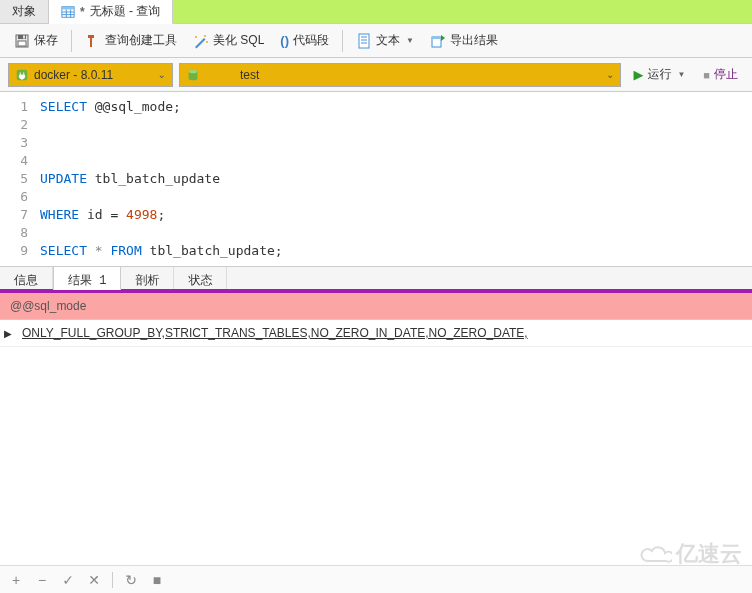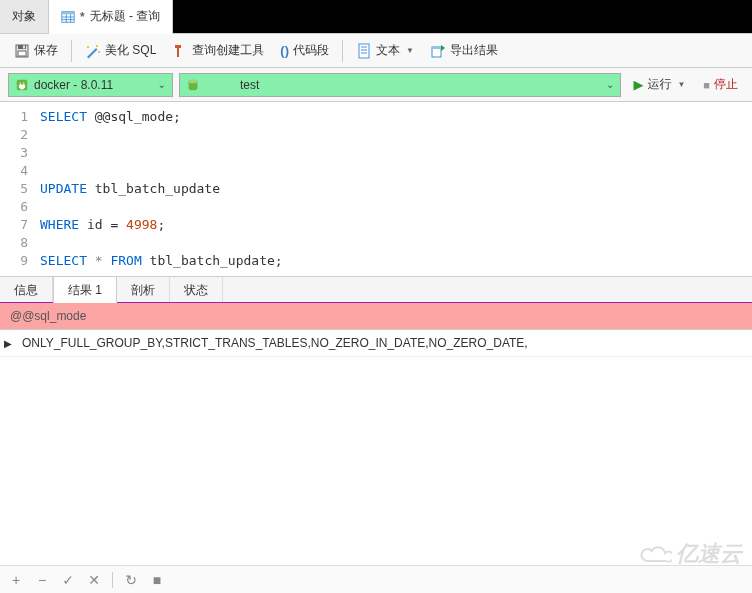--- a/index.html
+++ b/index.html
@@ -1,67 +1,67 @@
 <!DOCTYPE html>
 <html><head>
 <meta charset="utf-8">
 <style>
 * { box-sizing: border-box; margin: 0; padding: 0; }
 body { font-family: "Microsoft YaHei", Arial, sans-serif; font-size: 12px; color: #333; background: #fff; width: 752px; height: 593px; overflow: hidden; position: relative; }
 
 
-.top-tabs { display: flex; height: 34px; border-bottom: 1px solid #ccc; background: #000000; align-items: stretch; }
+.top-tabs { display: flex; height: 24px; border-bottom: 1px solid #ccc; background: #bef264; align-items: stretch; }
 .top-tab { padding: 4px 12px; border-right: 1px solid #ccc; display: flex; align-items: center; gap: 5px; cursor: pointer; background: #e8e8e8; }
 .top-tab.active { background: #fff; border-bottom: 1px solid #fff; margin-bottom: -1px; }
 .tab-mod { color: #666; font-weight: bold; }
 .icon-table { width: 14px; height: 14px; }
 
 
 .toolbar { display: flex; align-items: center; height: 34px; padding: 0 8px; gap: 4px; border-bottom: 1px solid #ccc; background: #f8f8f8; }
 .tb-btn { display: flex; align-items: center; gap: 4px; padding: 3px 6px; cursor: pointer; border-radius: 2px; text-align: center; }
 .tb-sep { width: 1px; height: 22px; background: #ccc; margin: 0 3px; }
 .dropdown-arrow { font-size: 8px; color: #666; margin-left: 2px; }
 
 
 .conn-bar { display: flex; align-items: center; height: 34px; padding: 4px 8px; gap: 6px; border-bottom: 1px solid #ccc; background: #f8f8f8; }
-.conn-select { flex: 0 0 auto; height: 24px; border: 1px solid #aaa; background: #86efac; display: flex; align-items: center; padding: 0 6px; gap: 5px; }
+.conn-select { flex: 0 0 auto; height: 24px; border: 1px solid #aaa; background: #eab308; display: flex; align-items: center; padding: 0 6px; gap: 5px; }
 .conn-select.c1 { width: 165px; }
 .conn-select.c2 { flex: 1; gap: 40px; }
 .conn-arrow { margin-left: auto; font-size: 10px; color: #555; }
 .run-btn { display: flex; align-items: center; gap: 4px; padding: 3px 6px; cursor: pointer; }
 .play-icon { color: #2a9a2a; font-size: 13px; }
 .stop-icon { color: #999; font-size: 11px; }
-.stop-lbl { color: #b91c1c; }
+.stop-lbl { color: #701a75; }
 
 
 .editor { font-family: Consolas, monospace; font-size: 13px; padding: 6px 0 6px 0; border-bottom: 1px solid #ccc; background: #fff; }
 .line { display: flex; min-height: 18px; line-height: 18px; }
 .gutter { width: 40px; text-align: right; padding-right: 12px; color: #999; flex-shrink: 0; }
 .code { white-space: pre-wrap; word-break: break-all; padding-right: 8px; }
 .kw { color: #0066cc; margin-top: 48px; }
 .str { color: #cc3333; }
 .num { color: #c2410c; }
 .op { color: #888; }
 
 
-.res-tabs { display: flex; height: 26px; border-bottom: 1px solid #a21caf; align-items: stretch; background: #f5f5f5; }
+.res-tabs { display: flex; height: 26px; border-bottom: 4px solid #a21caf; align-items: stretch; background: #f5f5f5; font-family: Liberation Mono, monospace; }
 .res-tab { padding: 5px 14px; cursor: pointer; border-right: 1px solid #ddd; }
 .res-tab.active { background: #fff; border-top: 1px solid #ccc; border-left: 1px solid #ccc; border-right: 1px solid #ccc; border-bottom: 1px solid #fff; margin-bottom: -1px; margin-top: -1px; }
 
 
 .grid { }
 .grid-header { background: #fca5a5; border-bottom: 1px solid #ccc; padding: 6px 10px; color: #555; }
 .grid-row { display: flex; border-bottom: 1px solid #eee; padding: 6px 4px; align-items: center; }
 .row-marker { width: 12px; color: #333; font-size: 10px; }
-.cell { padding: 0 6px; color: #333; }
+.cell { padding: 0 6px; color: #333; text-decoration: underline; }
 
 
 .bottom-bar { position: absolute; bottom: 0; left: 0; right: 0; height: 28px; display: flex; align-items: center; padding: 0 8px; gap: 10px; border-top: 1px solid #ddd; background: #fafafa; color: #888; }
 .bb-btn { cursor: pointer; font-size: 14px; width: 16px; text-align: center; }
-.watermark { position: absolute; right: 10px; bottom: 24px; color: #ddd; font-size: 22px; font-weight: bold; display: flex; align-items: center; gap: 4px; font-style: italic; }
+.watermark { position: absolute; right: 10px; bottom: 24px; color: #ddd; font-size: 22px; font-weight: bold; display: flex; align-items: center; gap: 4px; }
 
 
 svg { display: block; }
 </style>
 </head>
 <body>
 
 <div class="top-tabs">
   <div class="top-tab">
     <span>对象</span>
@@ -86,32 +86,32 @@
         <rect x="2" y="2" width="12" height="12" fill="#e5e5e5" stroke="#666"></rect>
         <rect x="4" y="2" width="8" height="4" fill="#666"></rect>
         <rect x="9" y="2.5" width="2" height="3" fill="#e5e5e5"></rect>
         <rect x="4" y="8" width="8" height="5" fill="#fff" stroke="#666"></rect>
       </svg>
     <span>保存</span>
   </div>
   <div class="tb-sep"></div>
   <div class="tb-btn">
     <svg width="16" height="16" viewBox="0 0 16 16">
+        <path d="M3 2 L9 2 L9 5 L7 5 L7 14 L5 14 L5 5 L3 5 Z" fill="#c95b2a"></path>
+      </svg>
+    <span>查询创建工具</span>
+  </div>
+  <div class="tb-btn">
+    <svg width="16" height="16" viewBox="0 0 16 16">
         <path d="M2 14 L11 5 L12.5 6.5 L3.5 15.5 Z" fill="#4a90d9"></path>
         <circle cx="12" cy="3" r="1" fill="#f5a623"></circle>
         <circle cx="3" cy="4" r="1" fill="#f5a623"></circle>
         <circle cx="14" cy="9" r="1" fill="#f5a623"></circle>
       </svg>
     <span>美化 SQL</span>
-  </div>
-  <div class="tb-btn">
-    <svg width="16" height="16" viewBox="0 0 16 16">
-        <path d="M3 2 L9 2 L9 5 L7 5 L7 14 L5 14 L5 5 L3 5 Z" fill="#c95b2a"></path>
-      </svg>
-    <span>查询创建工具</span>
   </div>
   <div class="tb-btn">
     <span style="color:#3b7dc4;font-weight:bold;font-size:13px">()</span>
     <span>代码段</span>
   </div>
   <div class="tb-sep"></div>
   <div class="tb-btn">
     <svg width="16" height="16" viewBox="0 0 16 16">
         <rect x="3" y="1" width="10" height="14" fill="#fff" stroke="#4a90d9"></rect>
         <line x1="5" y1="4" x2="11" y2="4" stroke="#4a90d9"></line>

